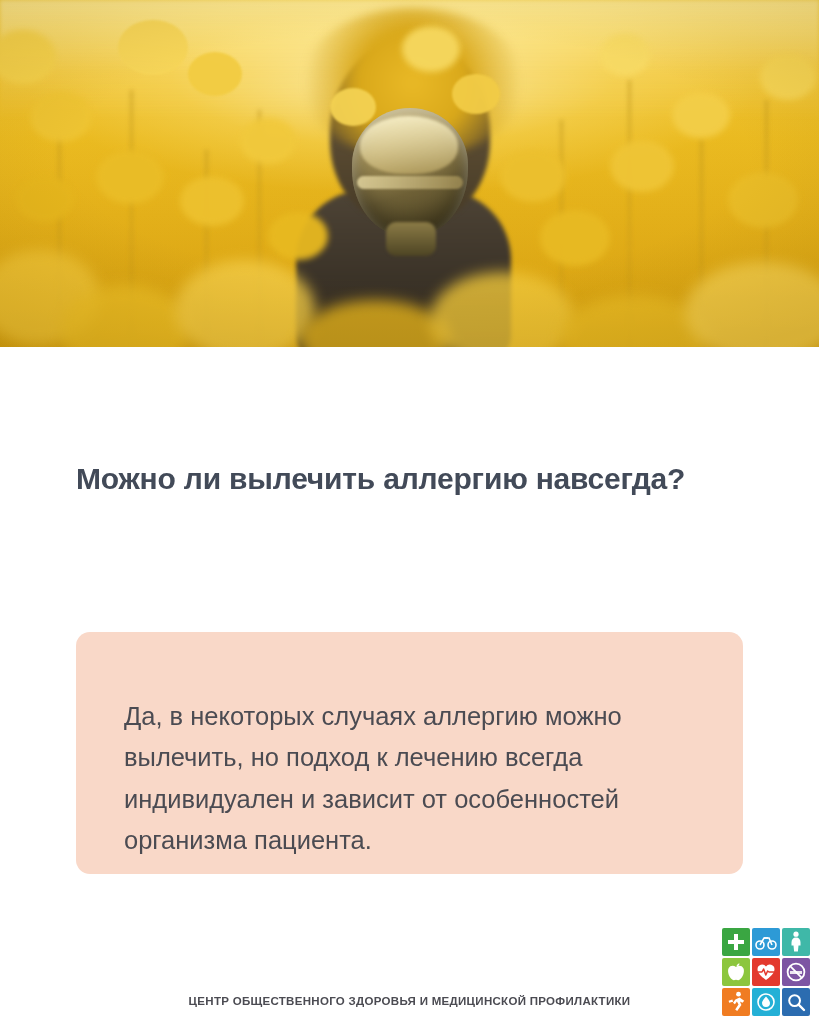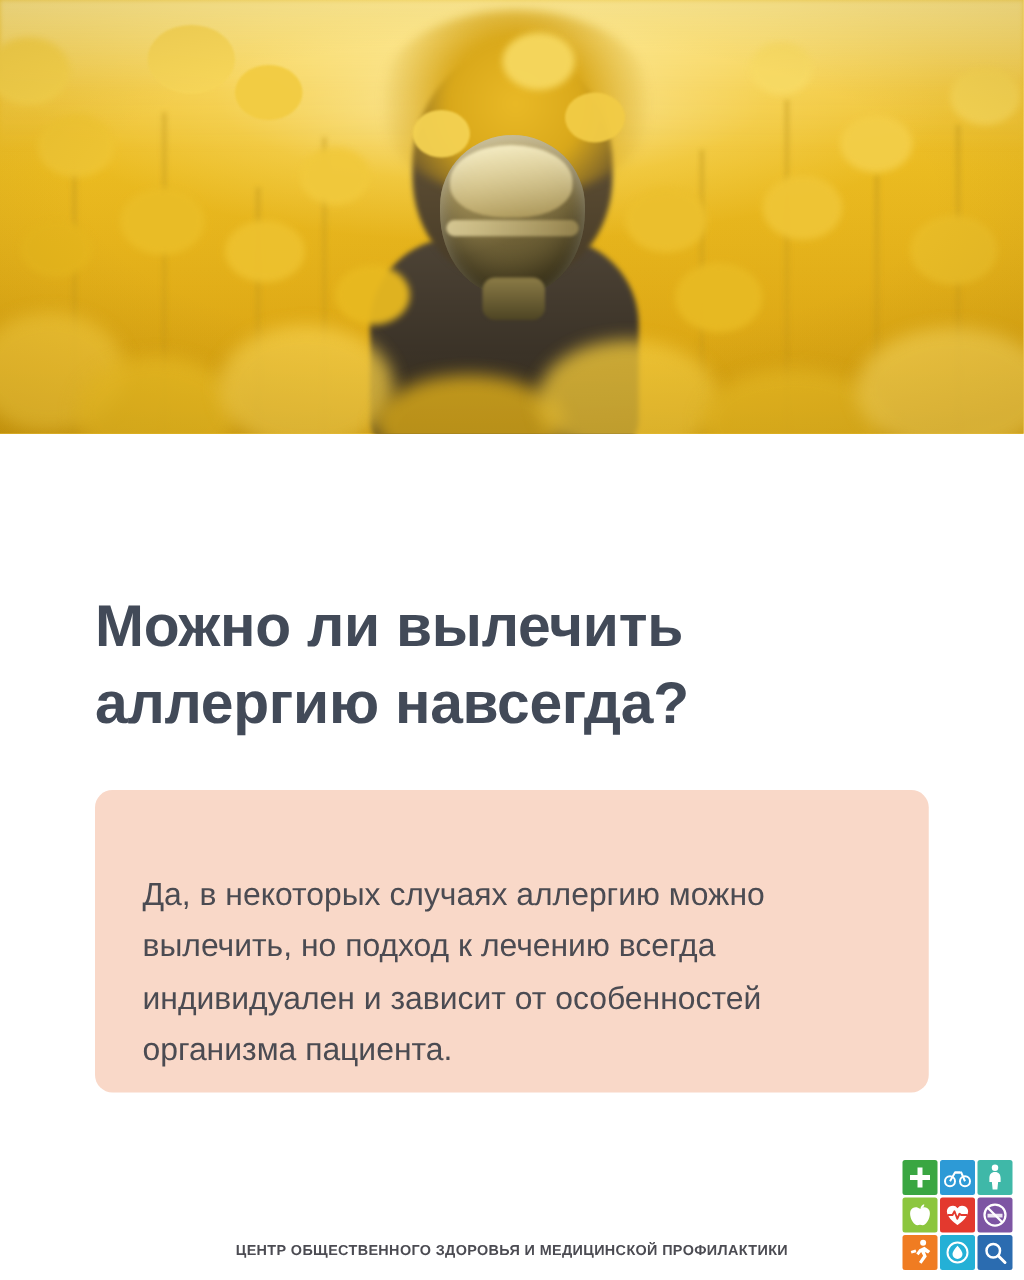--- a/index.html
+++ b/index.html
@@ -133,38 +133,38 @@
     background:
       radial-gradient(ellipse 75% 65% at 50% 45%, rgba(0,0,0,0) 55%, rgba(120,85,0,0.18) 100%);
   }
 
   
   .title {
     position: absolute;
     left: 76px;
     top: 440px;
     width: 660px;
-    font-size: 47px;
+    font-size: 30px;
     line-height: 1.28;
     font-weight: bold;
     color: #424a58;
     letter-spacing: -0.2px;
   }
 
   
   .answer-card {
     position: absolute;
     left: 76px;
     top: 632px;
     width: 667px;
     height: 242px;
     box-sizing: border-box;
     background: #f9d8c8;
     border-radius: 14px;
-    padding: 38px 34px 0 38px;
+    padding: 38px 34px 0 48px;
   }
   .answer-text {
     font-size: 25.5px;
     line-height: 1.63;
     color: #4b4b52;
   }
 
   
   .footer-caption {
     position: absolute;

